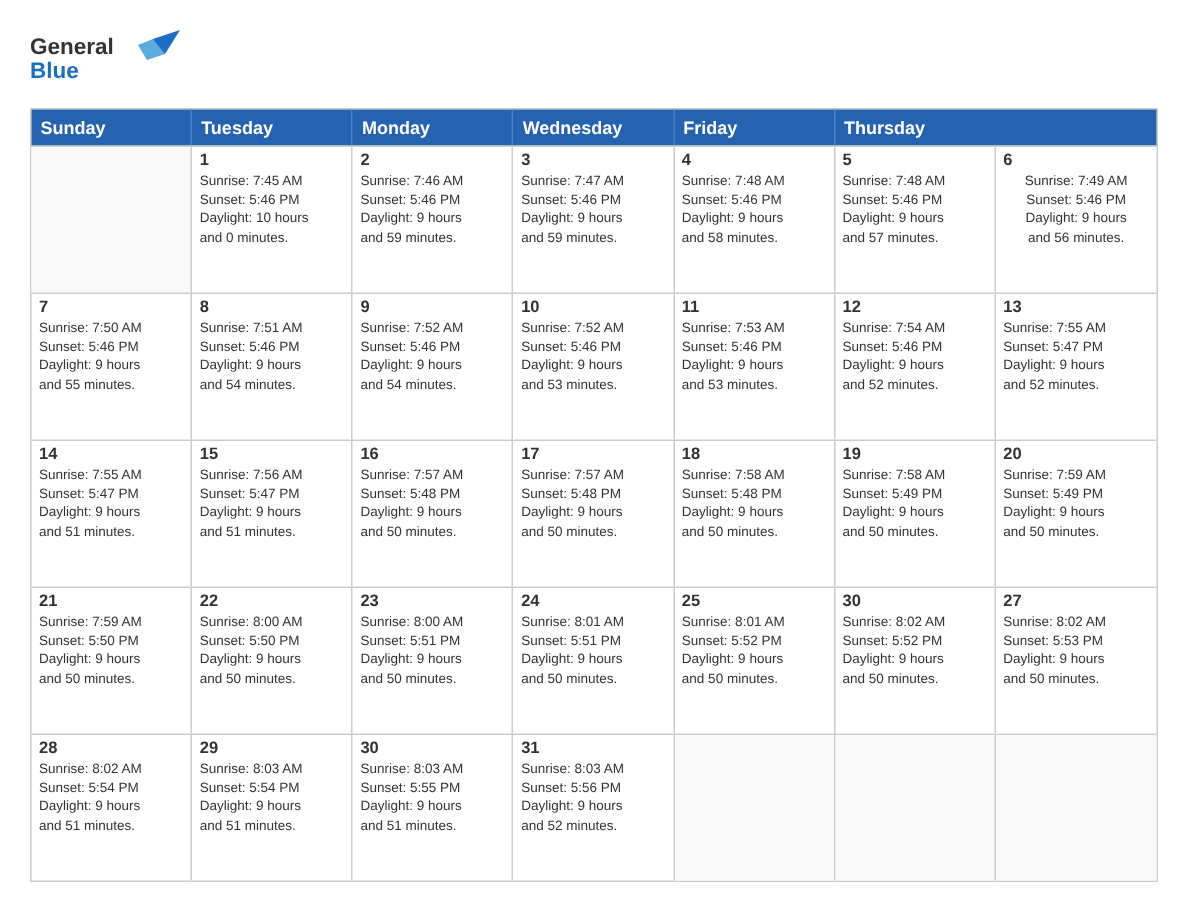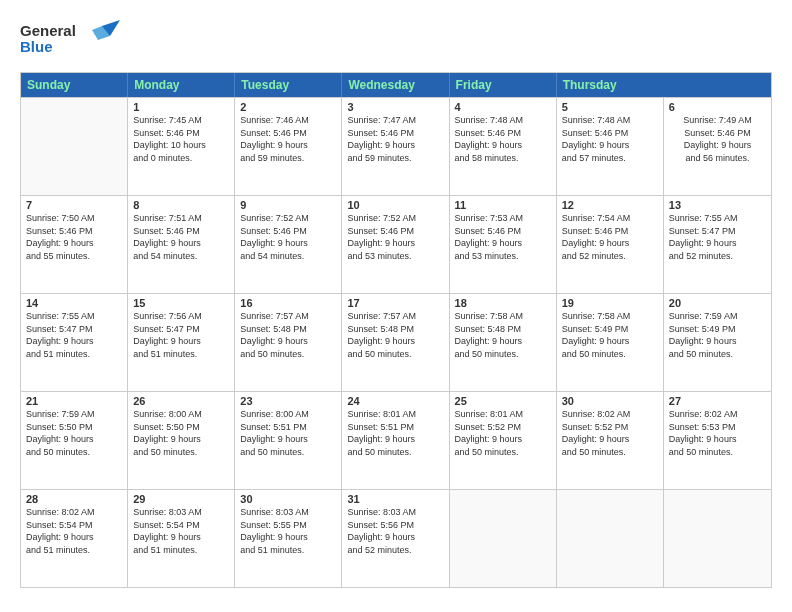--- a/index.html
+++ b/index.html
@@ -45,21 +45,21 @@
       display: flex;
       flex-direction: column;
       border: 1px solid #ccc;
     }
     .cal-header-row {
       display: grid;
       grid-template-columns: repeat(7, 1fr);
       background: #2563b0;
     }
     .cal-header-cell {
-      color: #86efac;
+      color: #ffffff;
       font-size: 12px;
       font-weight: bold;
       padding: 5px 6px;
       border-right: 1px solid #4a80c8;
       text-align: left;
     }
     .cal-header-cell:last-child { border-right: none; }
     .cal-body {
       display: flex;
       flex-direction: column;
@@ -114,22 +114,22 @@
     </div>
     <div class="title-block">
       <div class="month-title"></div>
       <div class="location-title"></div>
     </div>
   </div>
 
   <div class="calendar">
     <div class="cal-header-row">
     <div class="cal-header-cell">Sunday</div>
+        <div class="cal-header-cell">Tuesday</div>
         <div class="cal-header-cell">Monday</div>
-        <div class="cal-header-cell">Tuesday</div>
         <div class="cal-header-cell">Wednesday</div>
         <div class="cal-header-cell">Friday</div>
         <div class="cal-header-cell">Thursday</div>
       </div>
     <div class="cal-body">
     <div class="cal-row">
           <div class="cal-cell empty"></div>
           <div class="cal-cell">
             <div class="day-num">1</div>
             <div class="cell-info" style="white-space: pre-line;">Sunrise: 7:45 AM
@@ -277,21 +277,21 @@
         </div>
         <div class="cal-row">
           <div class="cal-cell">
             <div class="day-num">21</div>
             <div class="cell-info" style="white-space: pre-line;">Sunrise: 7:59 AM
 Sunset: 5:50 PM
 Daylight: 9 hours
 and 50 minutes.</div>
           </div>
           <div class="cal-cell">
-            <div class="day-num">26</div>
+            <div class="day-num">22</div>
             <div class="cell-info" style="white-space: pre-line;">Sunrise: 8:00 AM
 Sunset: 5:50 PM
 Daylight: 9 hours
 and 50 minutes.</div>
           </div>
           <div class="cal-cell">
             <div class="day-num">23</div>
             <div class="cell-info" style="white-space: pre-line;">Sunrise: 8:00 AM
 Sunset: 5:51 PM
 Daylight: 9 hours

